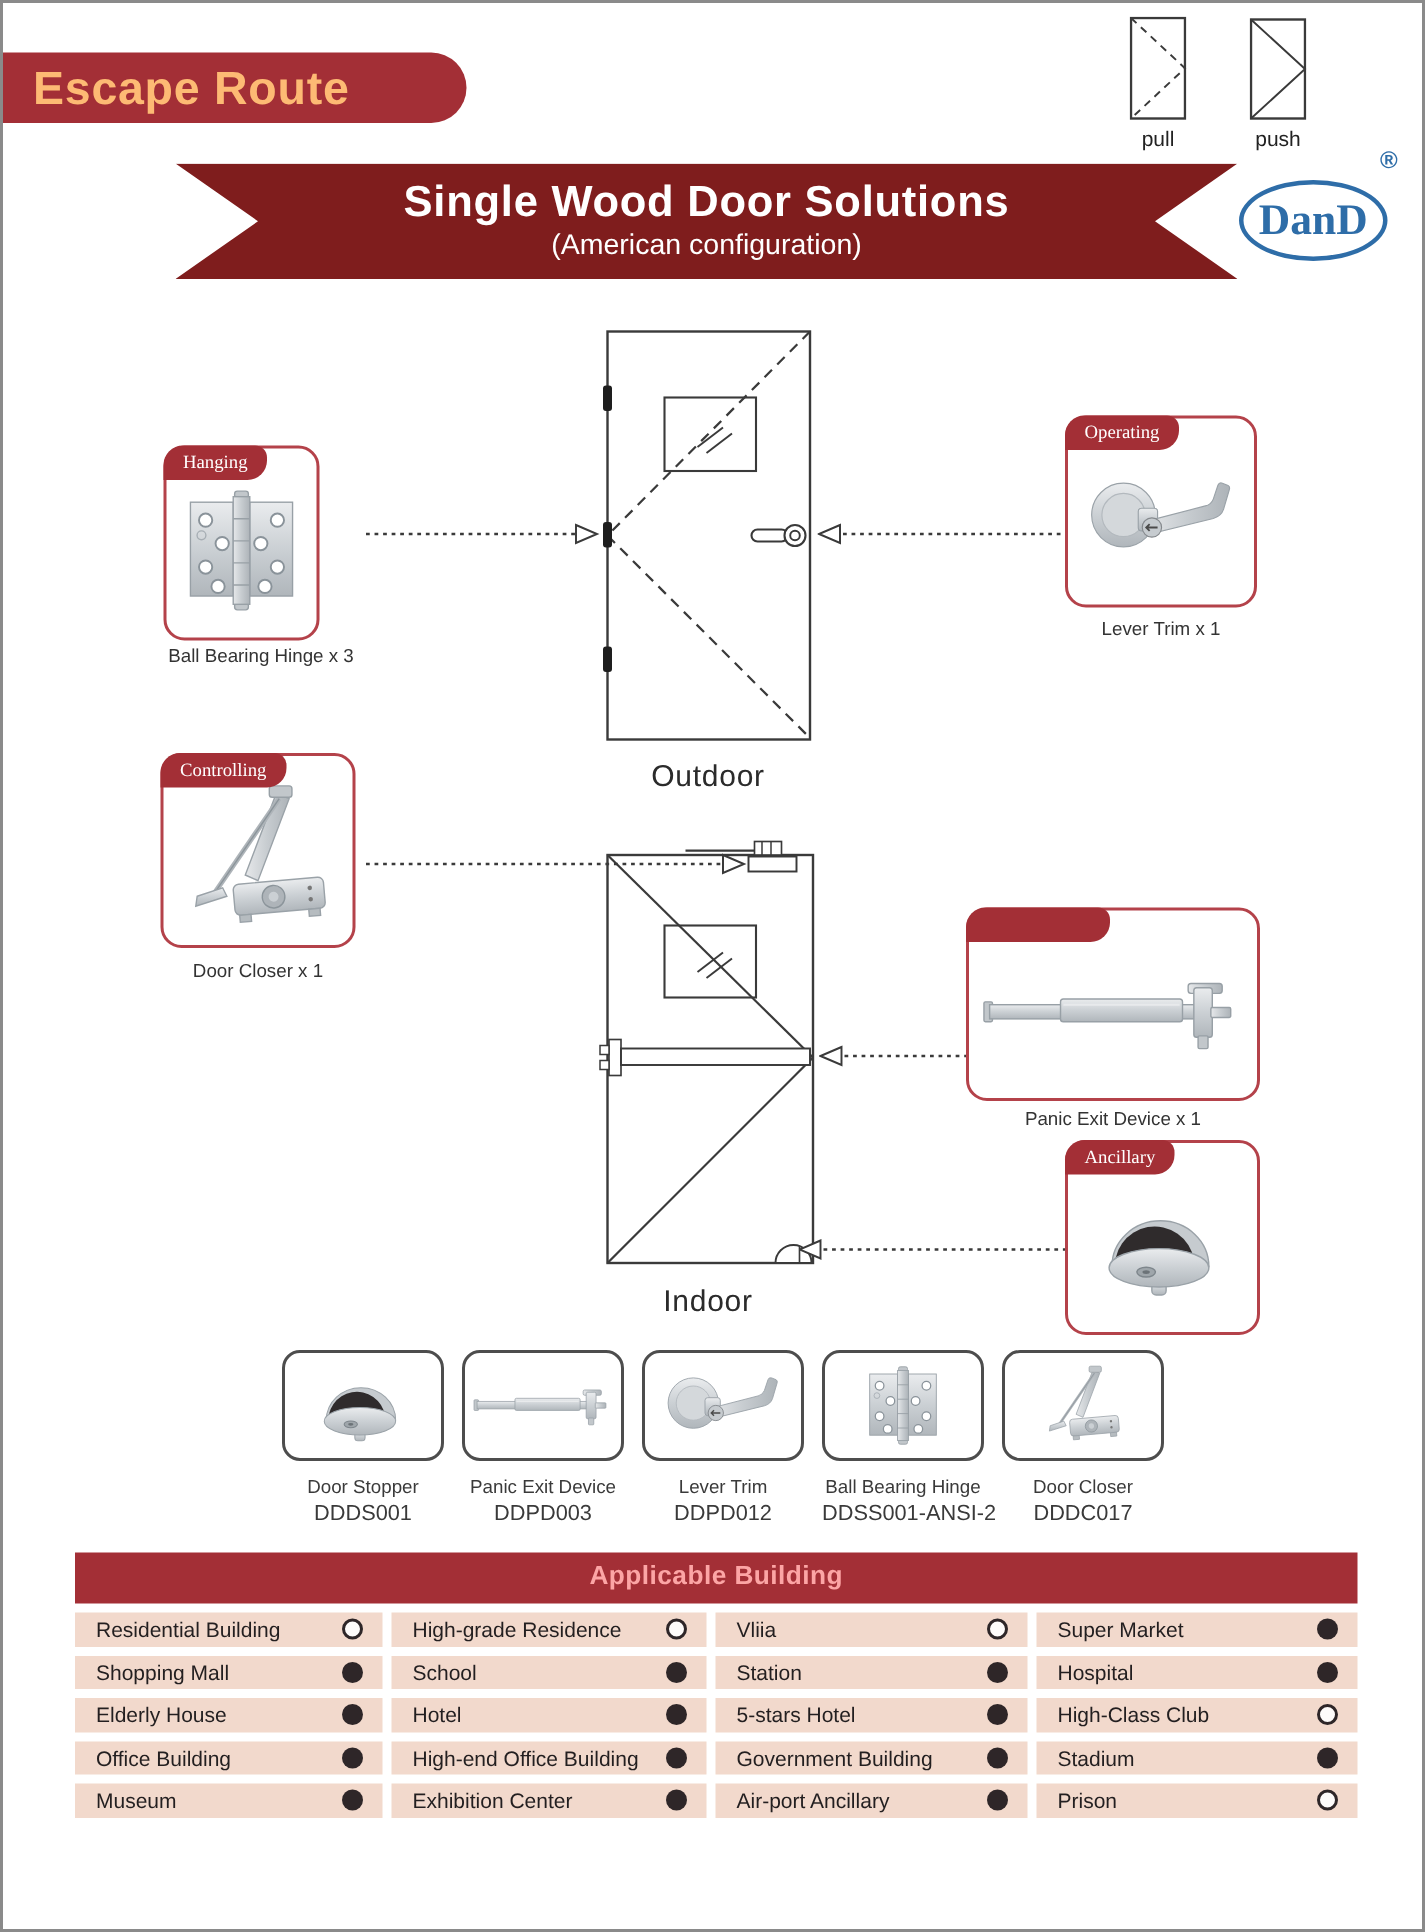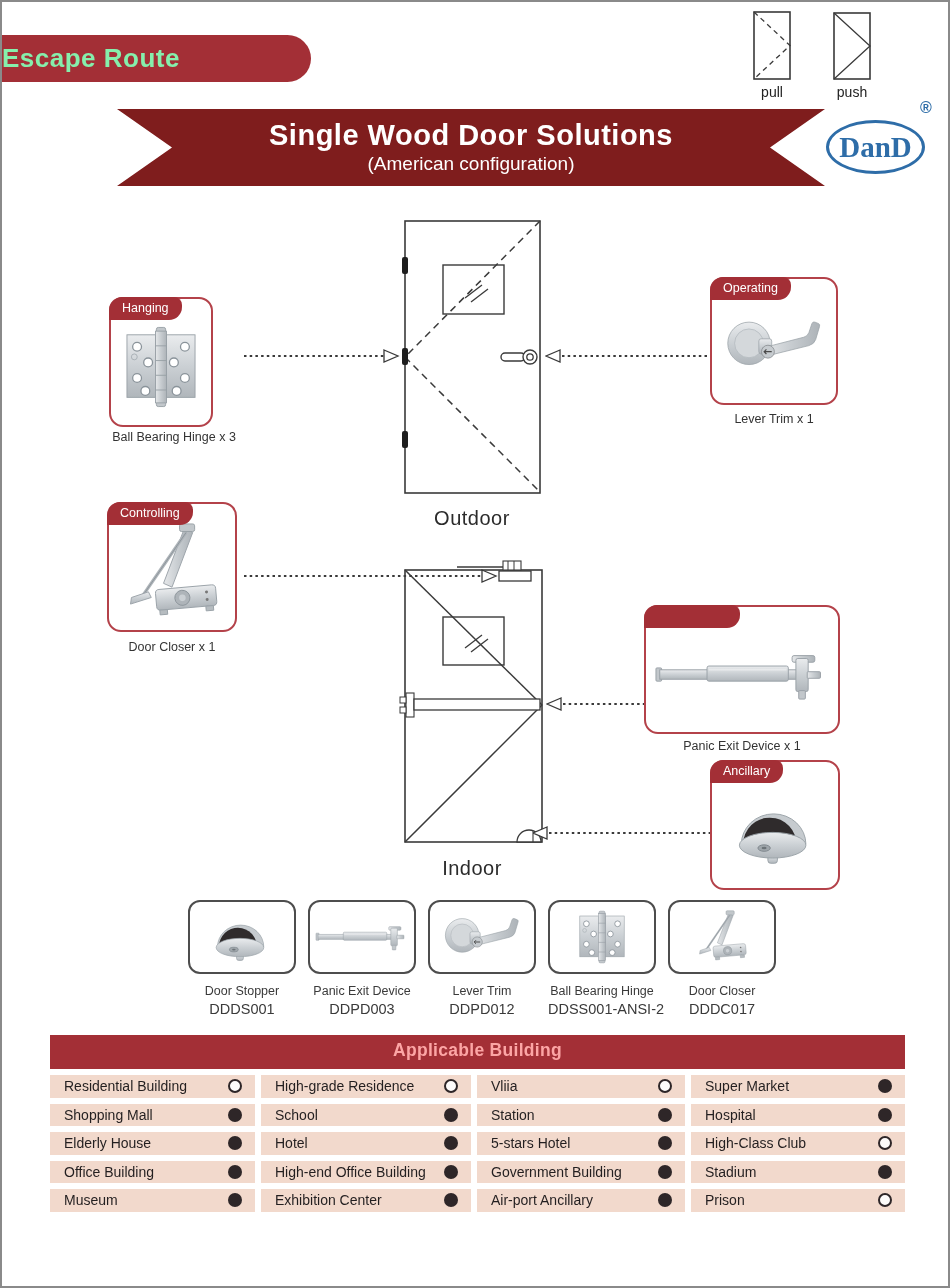--- a/index.html
+++ b/index.html
@@ -7,22 +7,22 @@
     position:relative;width:950px;height:1288px;background:#fff;
     border:2px solid #8a8a8a;box-sizing:border-box;overflow:hidden;
     font-family:"Liberation Sans", sans-serif;color:#231F20;
   }
   .abs{position:absolute;}
 
   
   .escape-banner{
     position:absolute;left:0;top:33px;width:309px;height:47px;
     background:#A32F36;border-radius:0 24px 24px 0;
-    color:#86efac;font-size:26px;font-weight:bold;line-height:47px;
-    padding-left:0;box-sizing:border-box;letter-spacing:.5px;
+    color:#fdba74;font-size:31px;font-weight:bold;line-height:47px;
+    padding-left:20px;box-sizing:border-box;letter-spacing:.5px;
   }
 
   
   .legend-label{position:absolute;width:38px;text-align:center;font-size:14px;color:#222;}
 
   
   .ribbon{
     position:absolute;left:115px;top:107px;width:708px;height:77px;background:#7f1d1d;
     clip-path:polygon(0 0,100% 0,calc(100% - 55px) 50%,100% 100%,0 100%,55px 50%);
     color:#fff;text-align:center;box-sizing:border-box;padding-top:10px;
@@ -40,21 +40,21 @@
   .brand-reg{position:absolute;left:918px;top:97px;font-size:16px;font-weight:bold;color:#2E6DA8;}
 
   
   .callout{
     position:absolute;background:#fff;border:2px solid #B4424A;border-radius:14px;
     box-sizing:border-box;display:flex;align-items:center;justify-content:center;
   }
   .callout-tab{
     position:absolute;left:-2px;top:-2px;height:23px;background:#A32F36;color:#fff;
     font-size:12.5px;line-height:23px;padding:0 13px;
-    border-radius:13px 8px 13px 0;white-space:nowrap;
+    border-radius:13px 8px 13px 0;white-space:nowrap;font-family:Liberation Serif, serif;
   }
   .callout-img{margin-top:10px;}
   .caption{position:absolute;font-size:12.5px;color:#333;text-align:center;}
 
   .door-label{position:absolute;width:200px;text-align:center;font-size:20px;color:#2b2b2b;letter-spacing:.5px;}
 
   
   .product{position:absolute;top:898px;width:108px;text-align:center;}
   .product-card{
     width:108px;height:74px;background:#fff;border:2px solid #4d4d4d;border-radius:12px;

